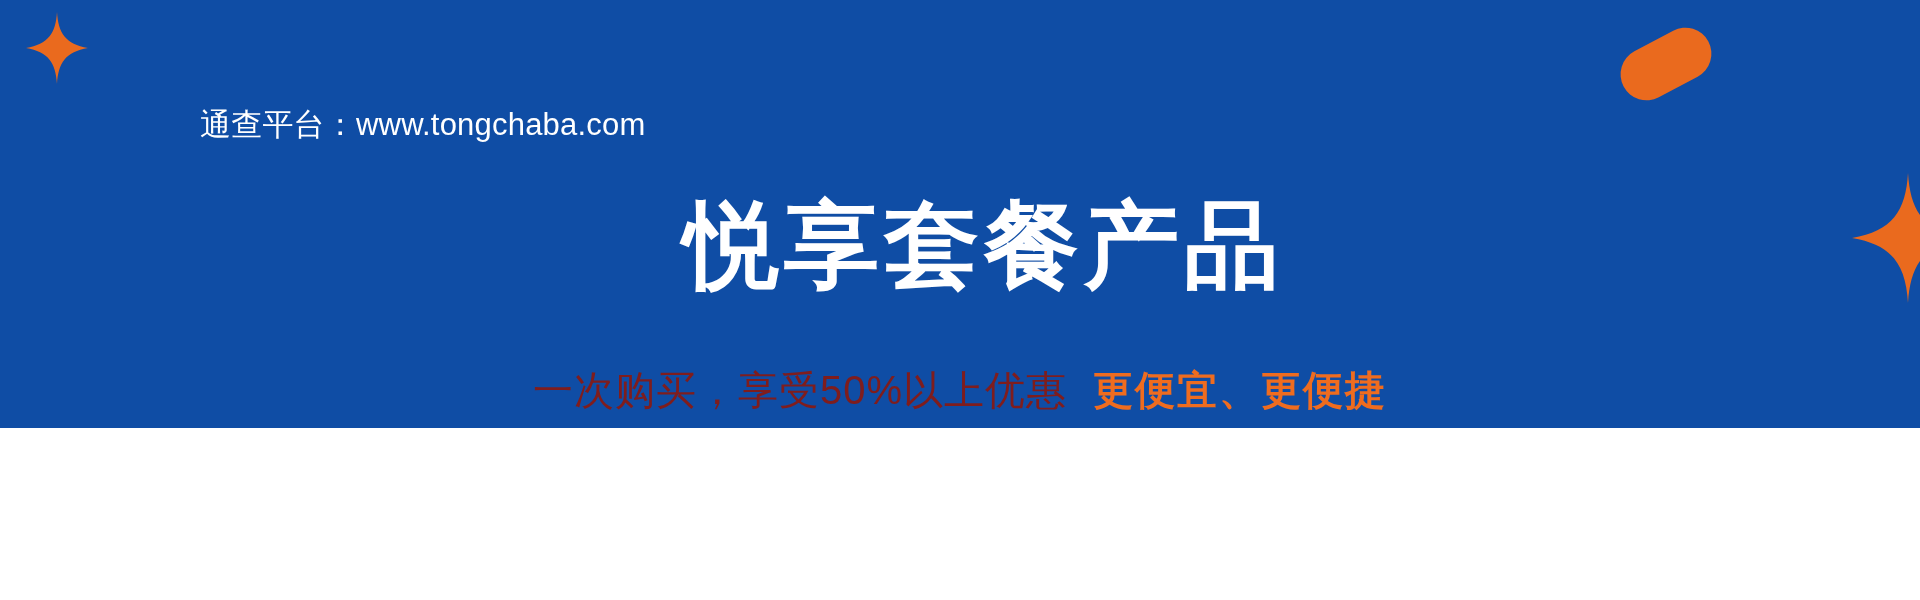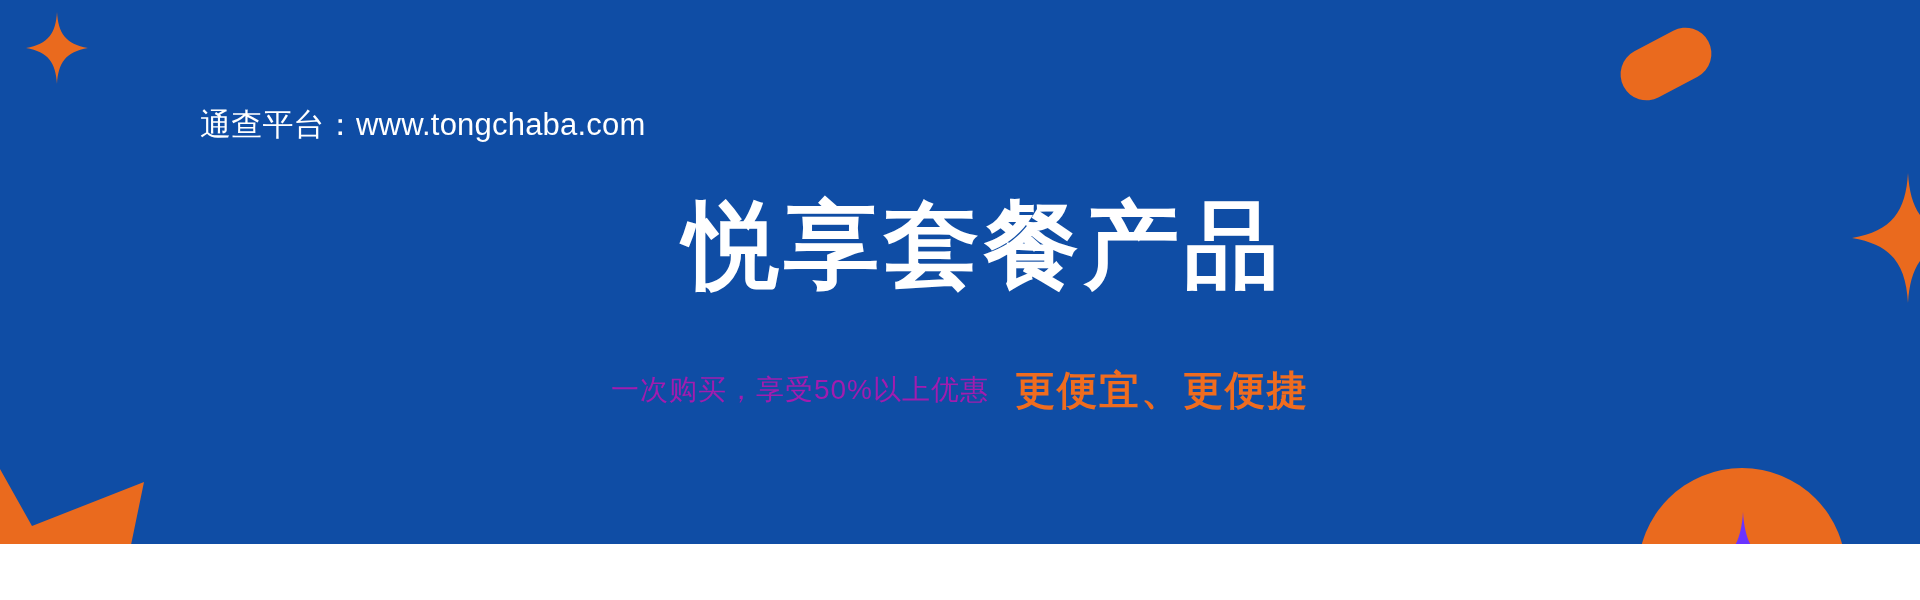--- a/index.html
+++ b/index.html
@@ -4,21 +4,21 @@
 <title>Banner</title>
 <style>
   html, body {
     margin: 0;
     padding: 0;
     background: #ffffff;
   }
   .banner {
     position: relative;
     width: 1920px;
-    height: 544px;
+    height: 428px;
     overflow: hidden;
     font-family: "Liberation Sans", "DejaVu Sans", sans-serif;
     -webkit-font-smoothing: antialiased;
   }
   .bg {
     position: absolute;
     inset: 0;
     background: #0f4da5;
   }
 
@@ -105,22 +105,22 @@
   .subline {
     position: absolute;
     left: 0;
     right: 0;
     top: 364px;
     text-align: center;
     white-space: nowrap;
     line-height: 1.3;
   }
   .sub-white {
-    color: #a21caf;
-    font-size: 28px;
+    color: #7f1d1d;
+    font-size: 40px;
     font-weight: 400;
     letter-spacing: 1px;
     vertical-align: middle;
   }
   .sub-orange {
     color: #ef6c1f;
     font-size: 40px;
     font-weight: 700;
     letter-spacing: 2px;
     margin-left: 26px;

